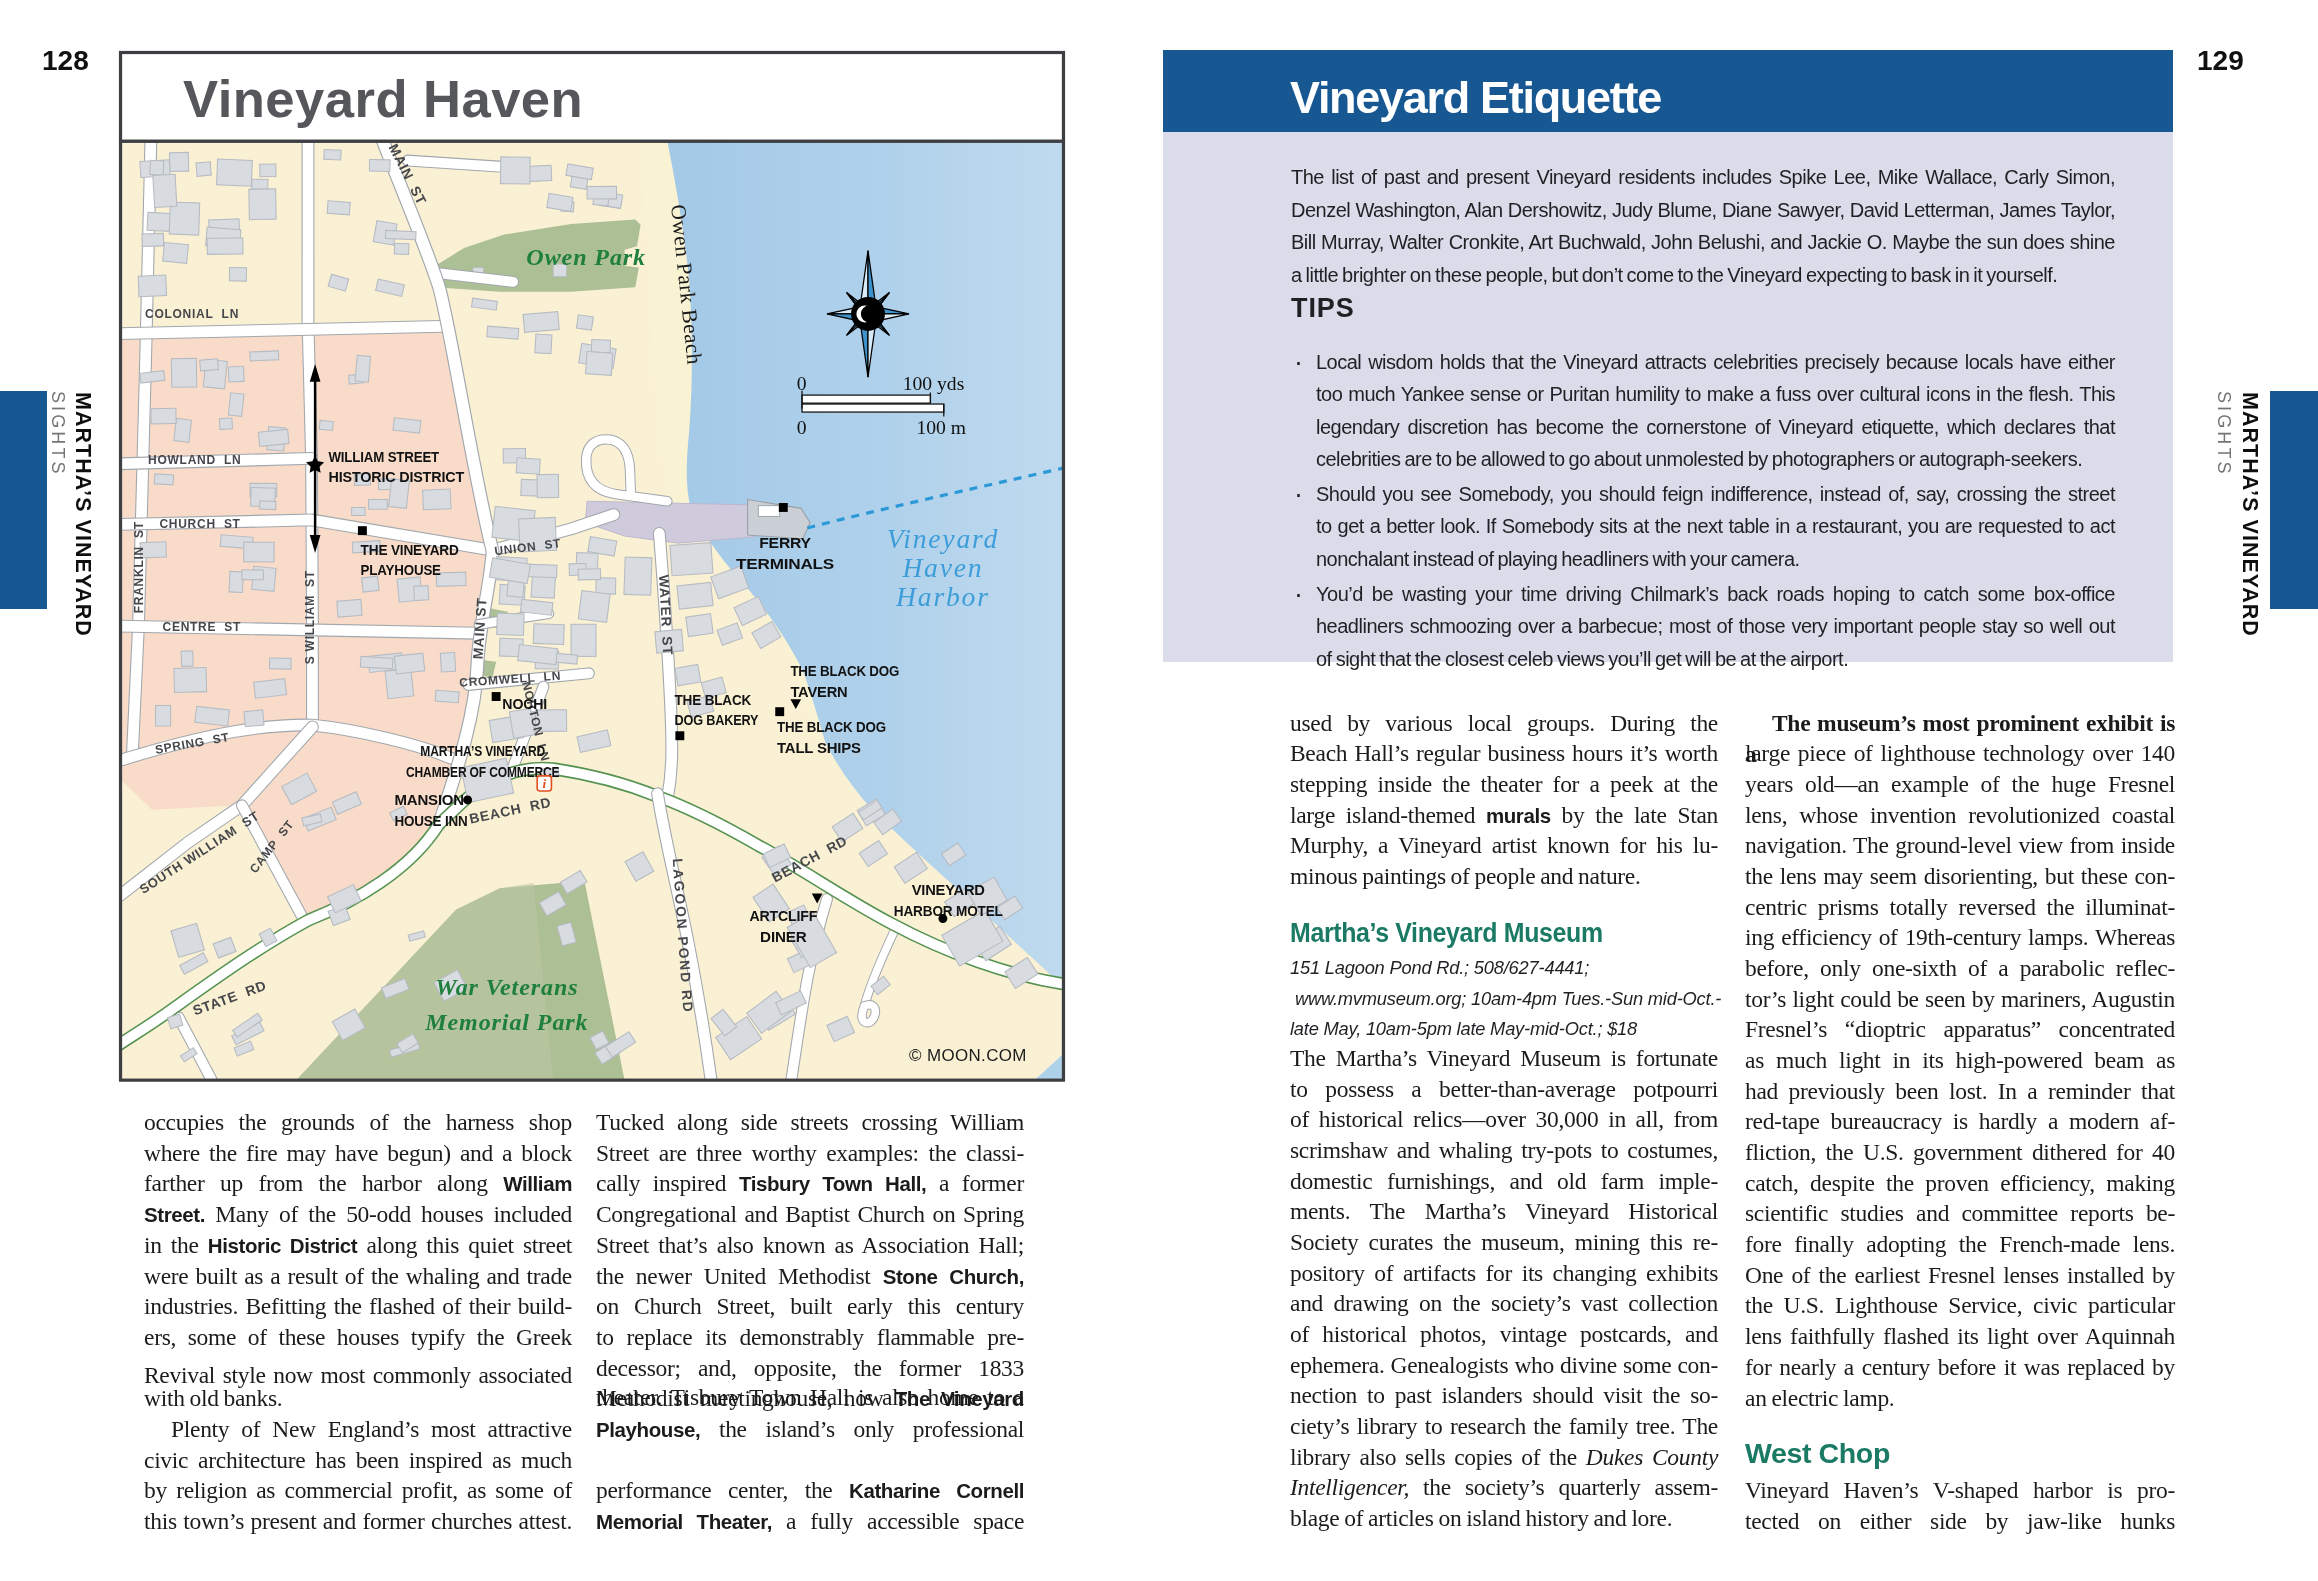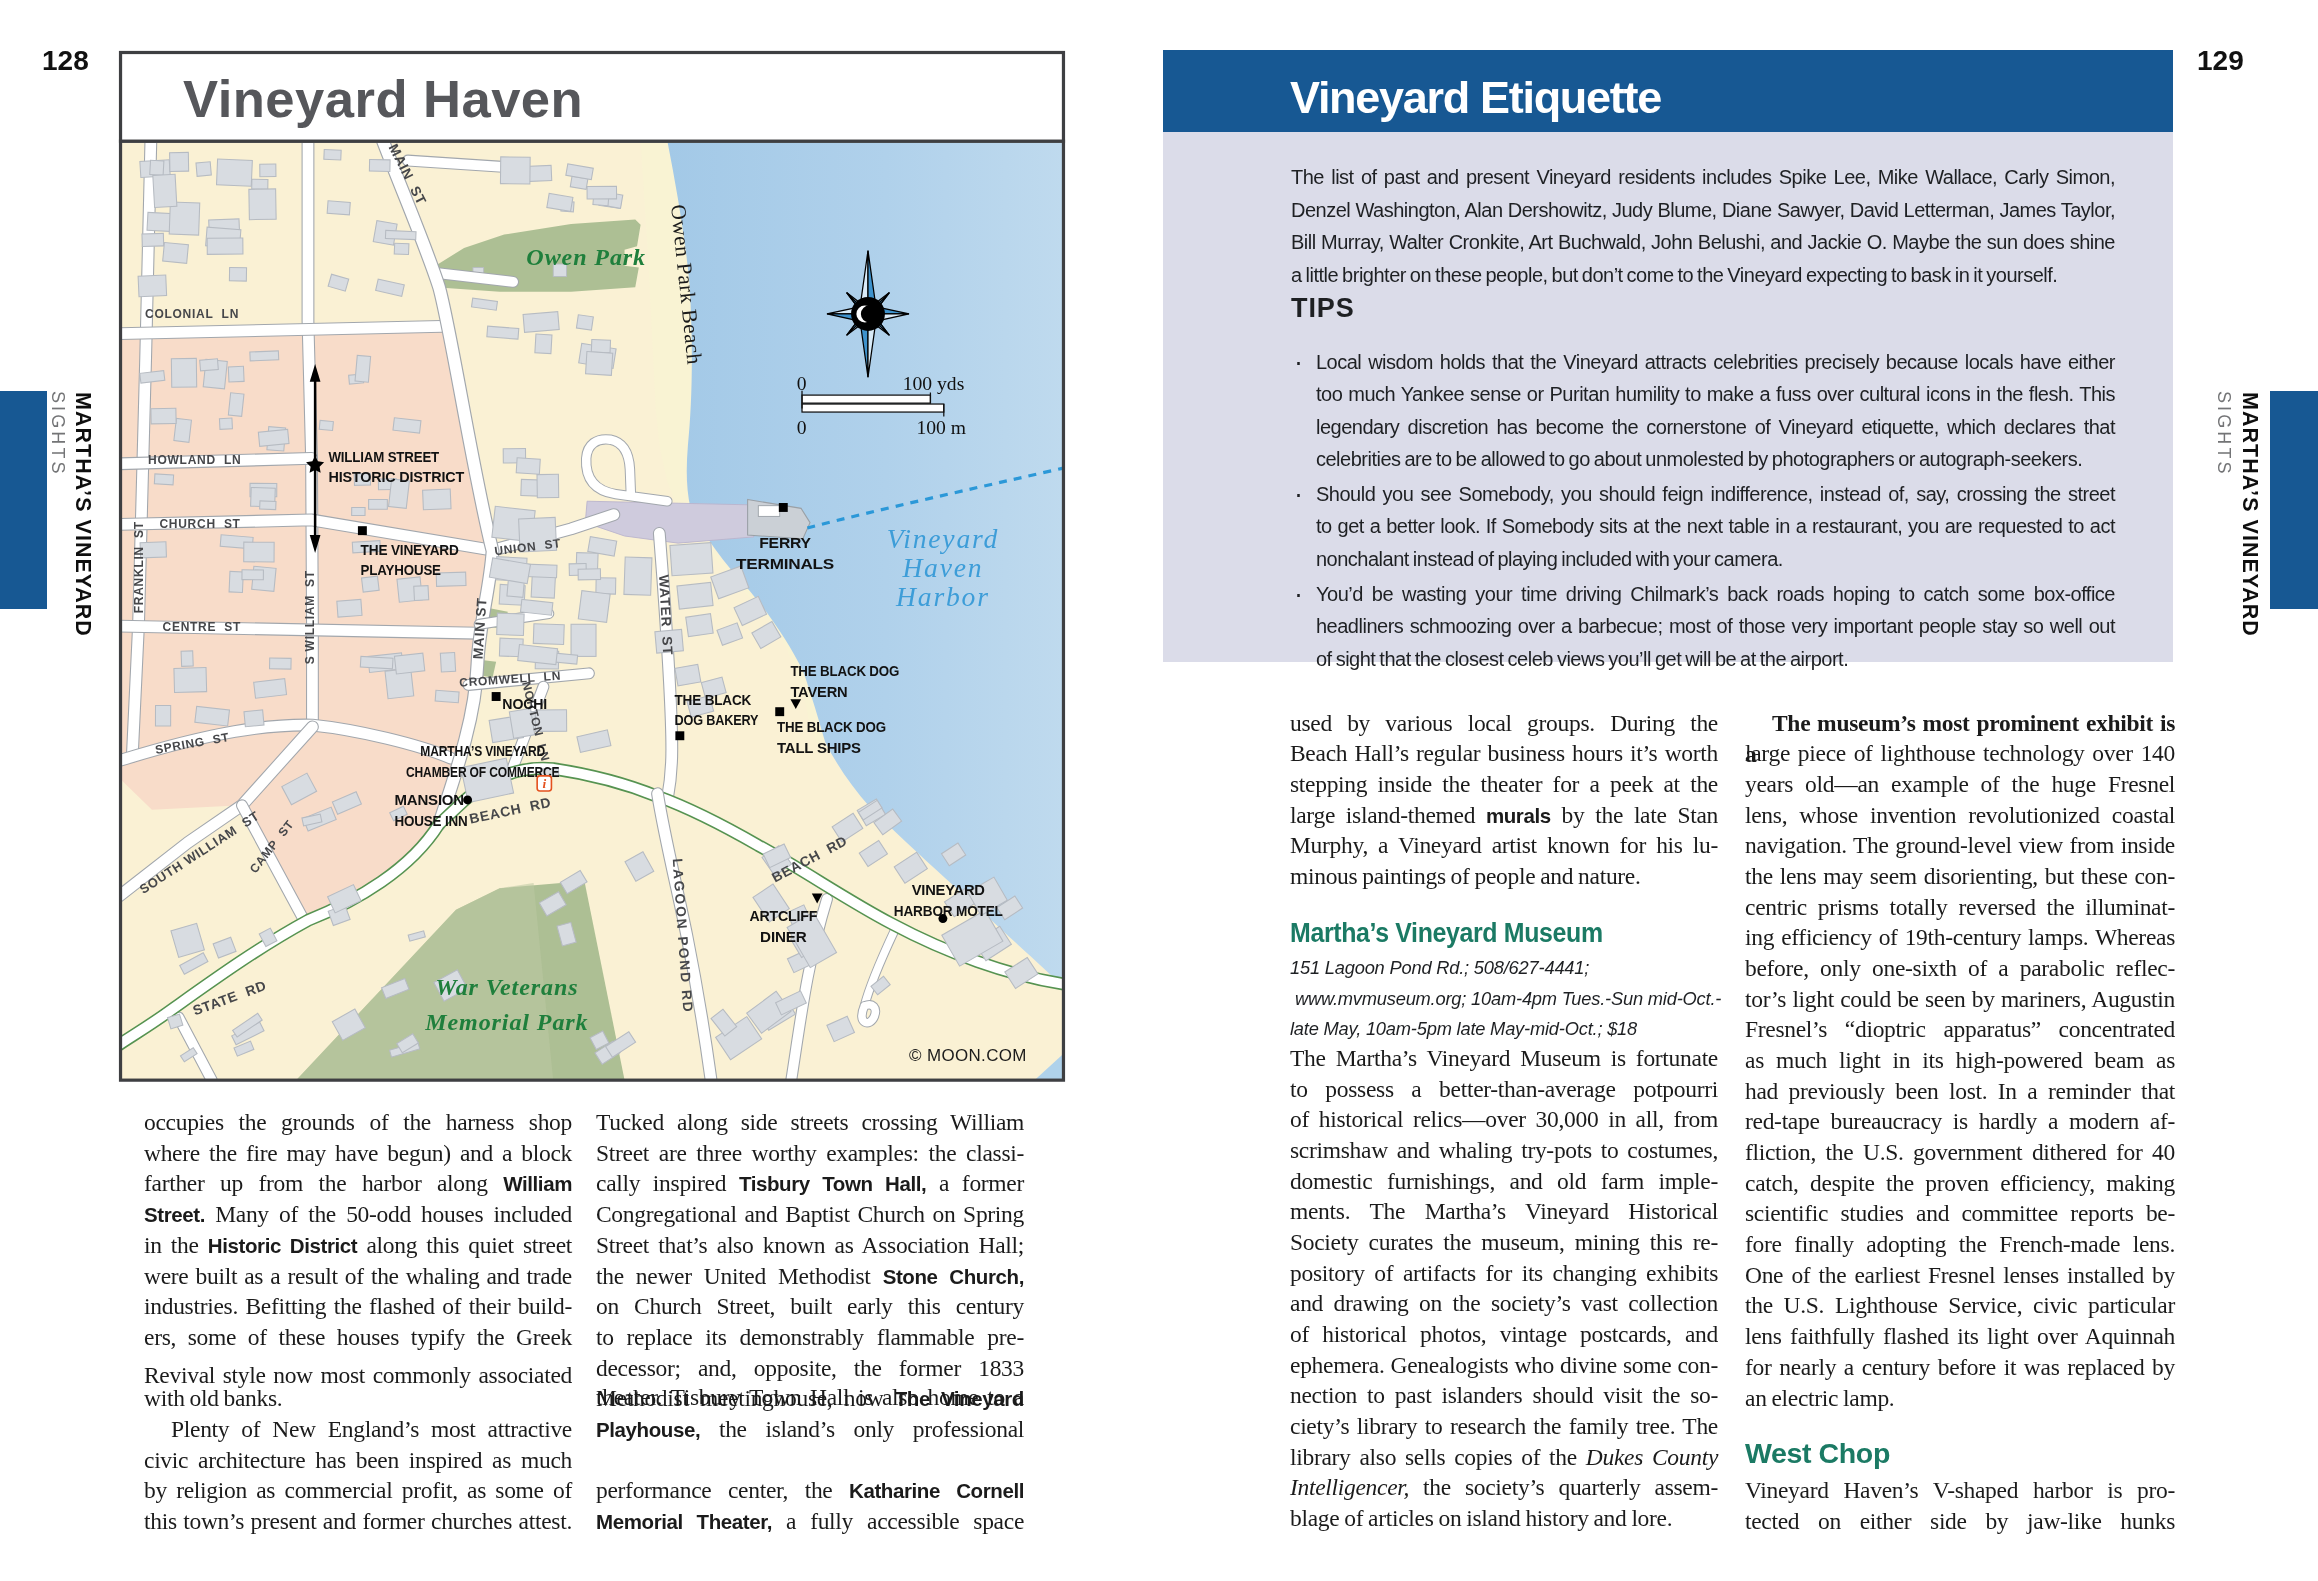--- a/index.html
+++ b/index.html
@@ -487,21 +487,21 @@
 <div class="sl end" style="left:1291px;top:259px;width:824px;">a little brighter on these people, but don’t come to the Vineyard expecting to bask in it yourself.</div>
 <div class="abs" style="left:1291px;top:293px;font:700 27px Liberation Sans,sans-serif;color:#1e2023;letter-spacing:0.9px;">TIPS</div>
 <div class="abs" style="left:1294px;top:346px;font:27px/32px Liberation Sans,sans-serif;color:#1e2023;">·</div>
 <div class="sl" style="left:1316px;top:346px;width:799px;">Local wisdom holds that the Vineyard attracts celebrities precisely because locals have either</div>
 <div class="sl" style="left:1316px;top:378px;width:799px;">too much Yankee sense or Puritan humility to make a fuss over cultural icons in the flesh. This</div>
 <div class="sl" style="left:1316px;top:411px;width:799px;">legendary discretion has become the cornerstone of Vineyard etiquette, which declares that</div>
 <div class="sl end" style="left:1316px;top:443px;width:799px;">celebrities are to be allowed to go about unmolested by photographers or autograph-seekers.</div>
 <div class="abs" style="left:1294px;top:478px;font:27px/32px Liberation Sans,sans-serif;color:#1e2023;">·</div>
 <div class="sl" style="left:1316px;top:478px;width:799px;">Should you see Somebody, you should feign indifference, instead of, say, crossing the street</div>
 <div class="sl" style="left:1316px;top:510px;width:799px;">to get a better look. If Somebody sits at the next table in a restaurant, you are requested to act</div>
-<div class="sl end" style="left:1316px;top:543px;width:799px;">nonchalant instead of playing included with your camera.</div>
+<div class="sl end" style="left:1316px;top:543px;width:799px;">nonchalant instead of playing headliners with your camera.</div>
 <div class="abs" style="left:1294px;top:578px;font:27px/32px Liberation Sans,sans-serif;color:#1e2023;">·</div>
 <div class="sl" style="left:1316px;top:578px;width:799px;">You’d be wasting your time driving Chilmark’s back roads hoping to catch some box-office</div>
 <div class="sl" style="left:1316px;top:610px;width:799px;">headliners schmoozing over a barbecue; most of those very important people stay so well out</div>
 <div class="sl end" style="left:1316px;top:643px;width:799px;">of sight that the closest celeb views you’ll get will be at the airport.</div>
 <div class="ln" style="left:1290px;top:708px;width:428px;">used by various local groups. During the</div>
 <div class="ln" style="left:1290px;top:738px;width:428px;">Beach Hall’s regular business hours it’s worth</div>
 <div class="ln" style="left:1290px;top:769px;width:428px;">stepping inside the theater for a peek at the</div>
 <div class="ln" style="left:1290px;top:800px;width:428px;">large island-themed <b>murals</b> by the late Stan</div>
 <div class="ln" style="left:1290px;top:830px;width:428px;">Murphy, a Vineyard artist known for his lu-</div>
 <div class="ln end" style="left:1290px;top:861px;width:428px;">minous paintings of people and nature.</div>

